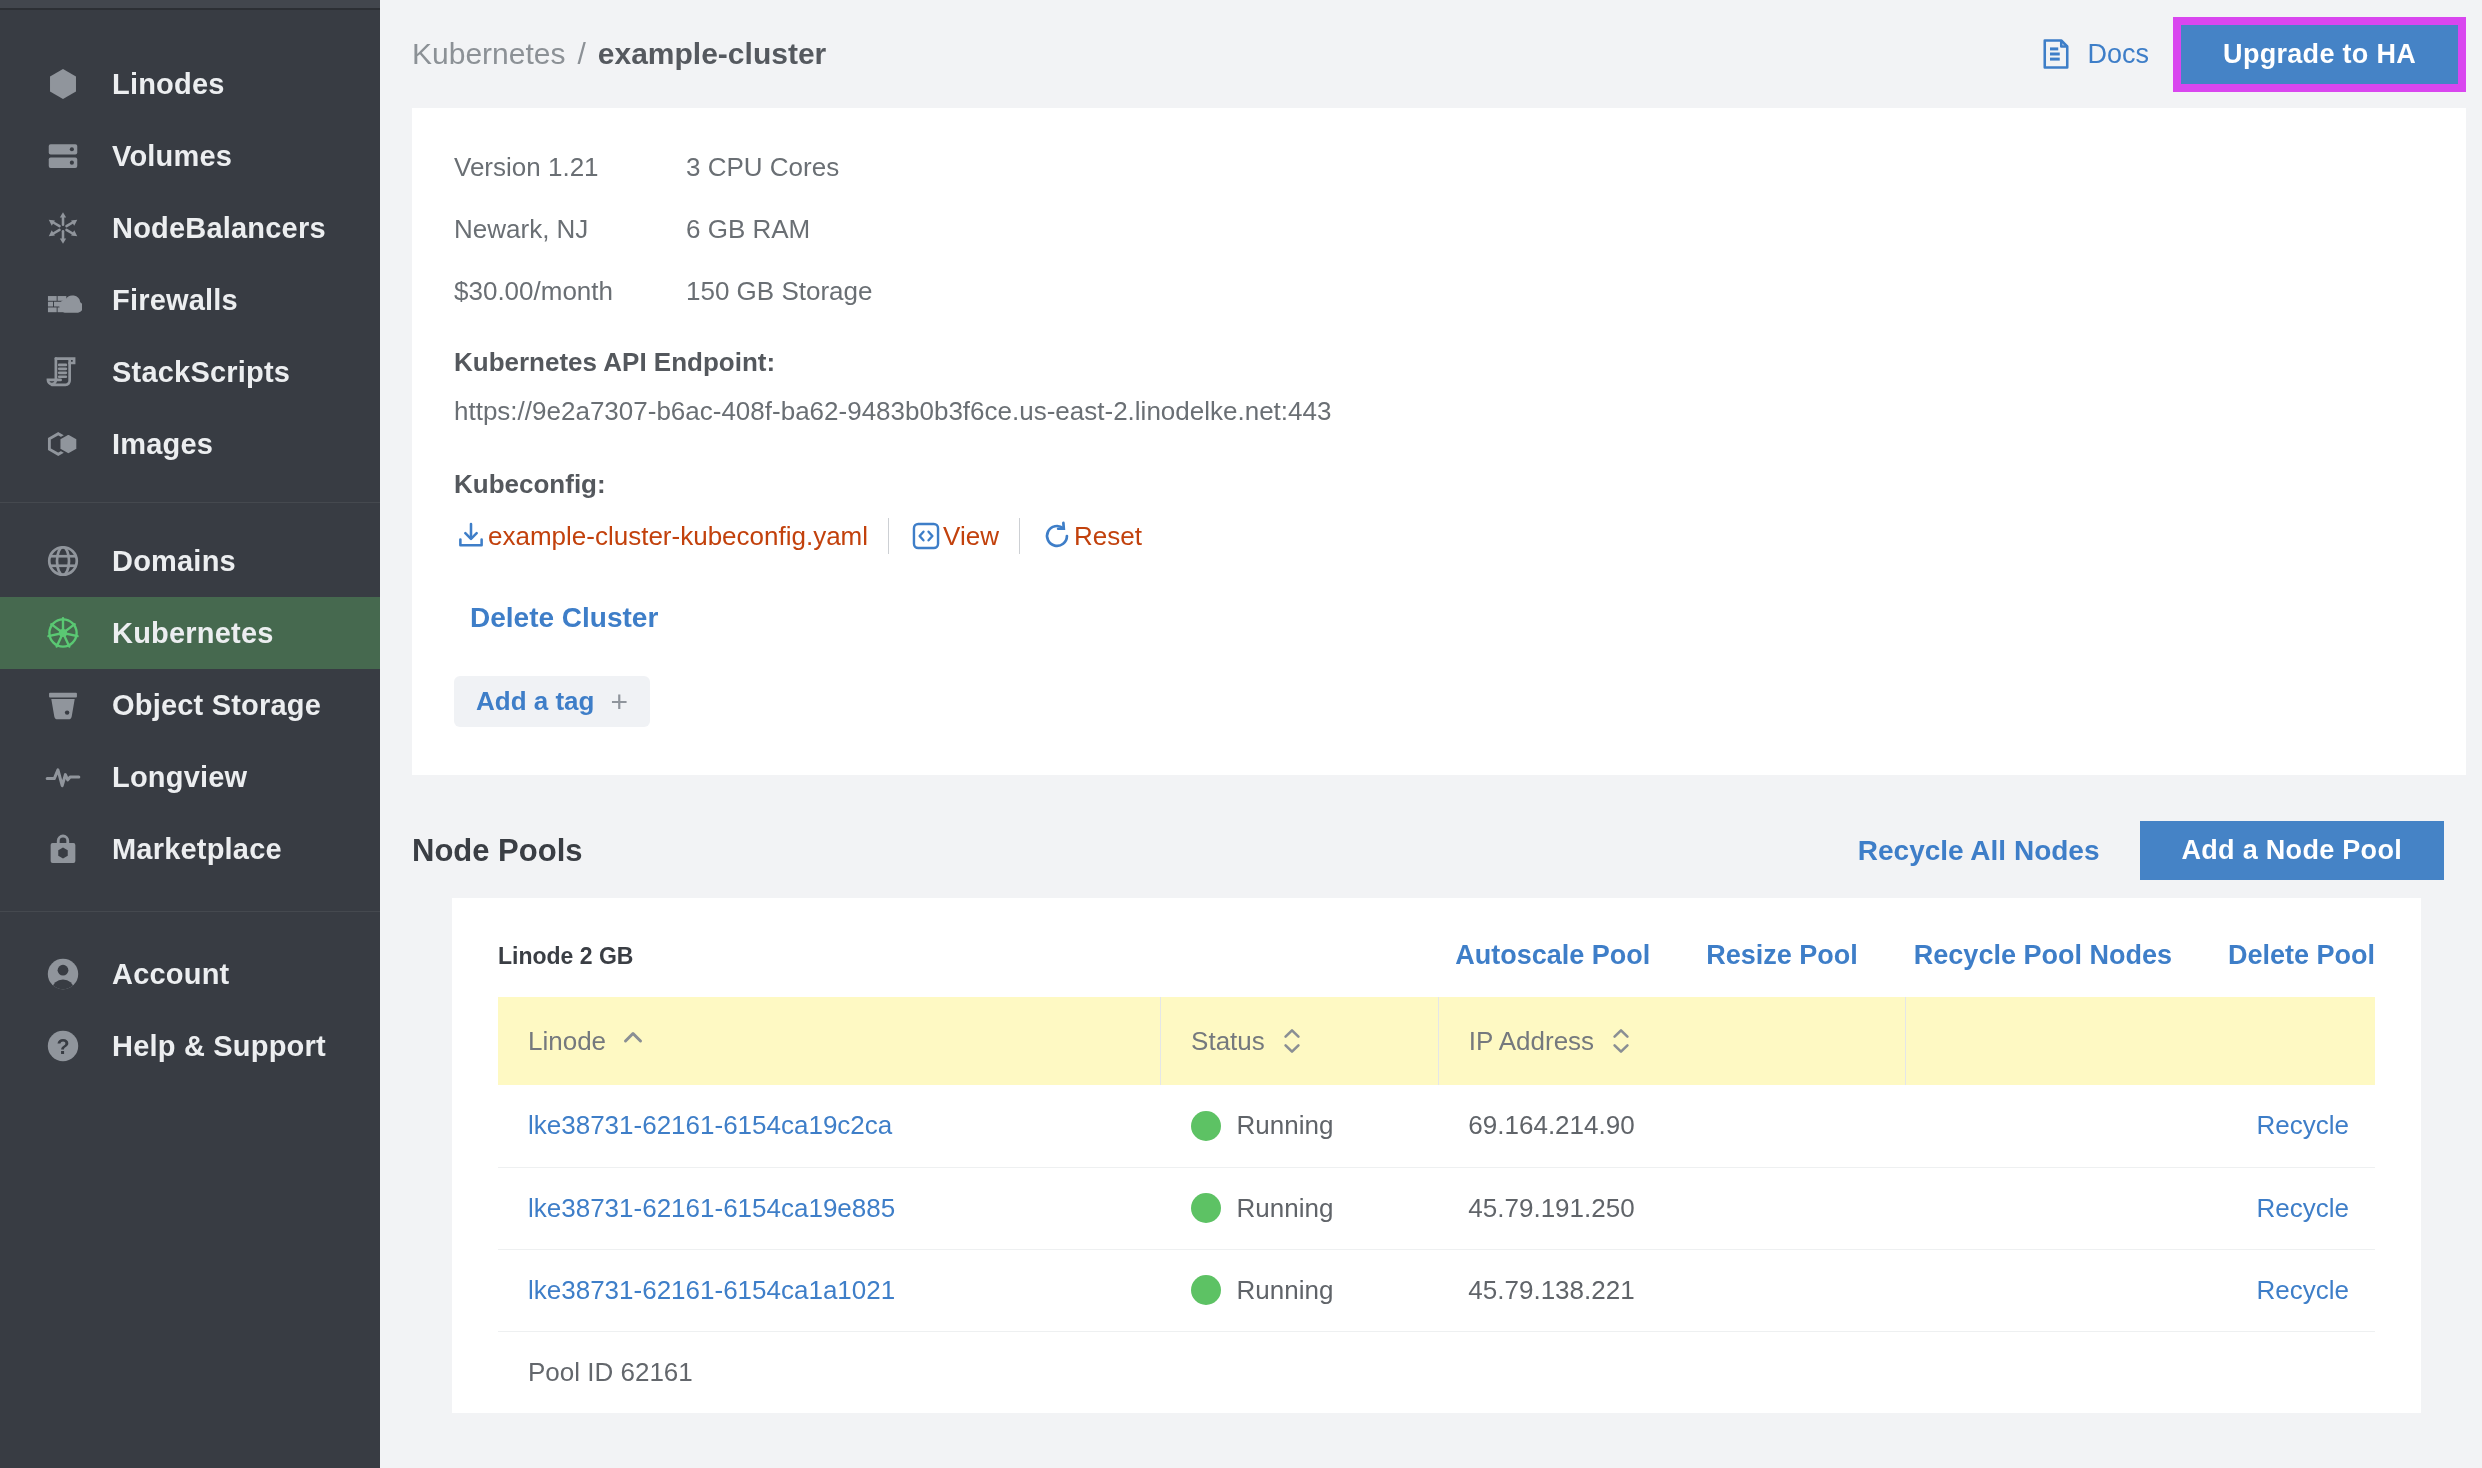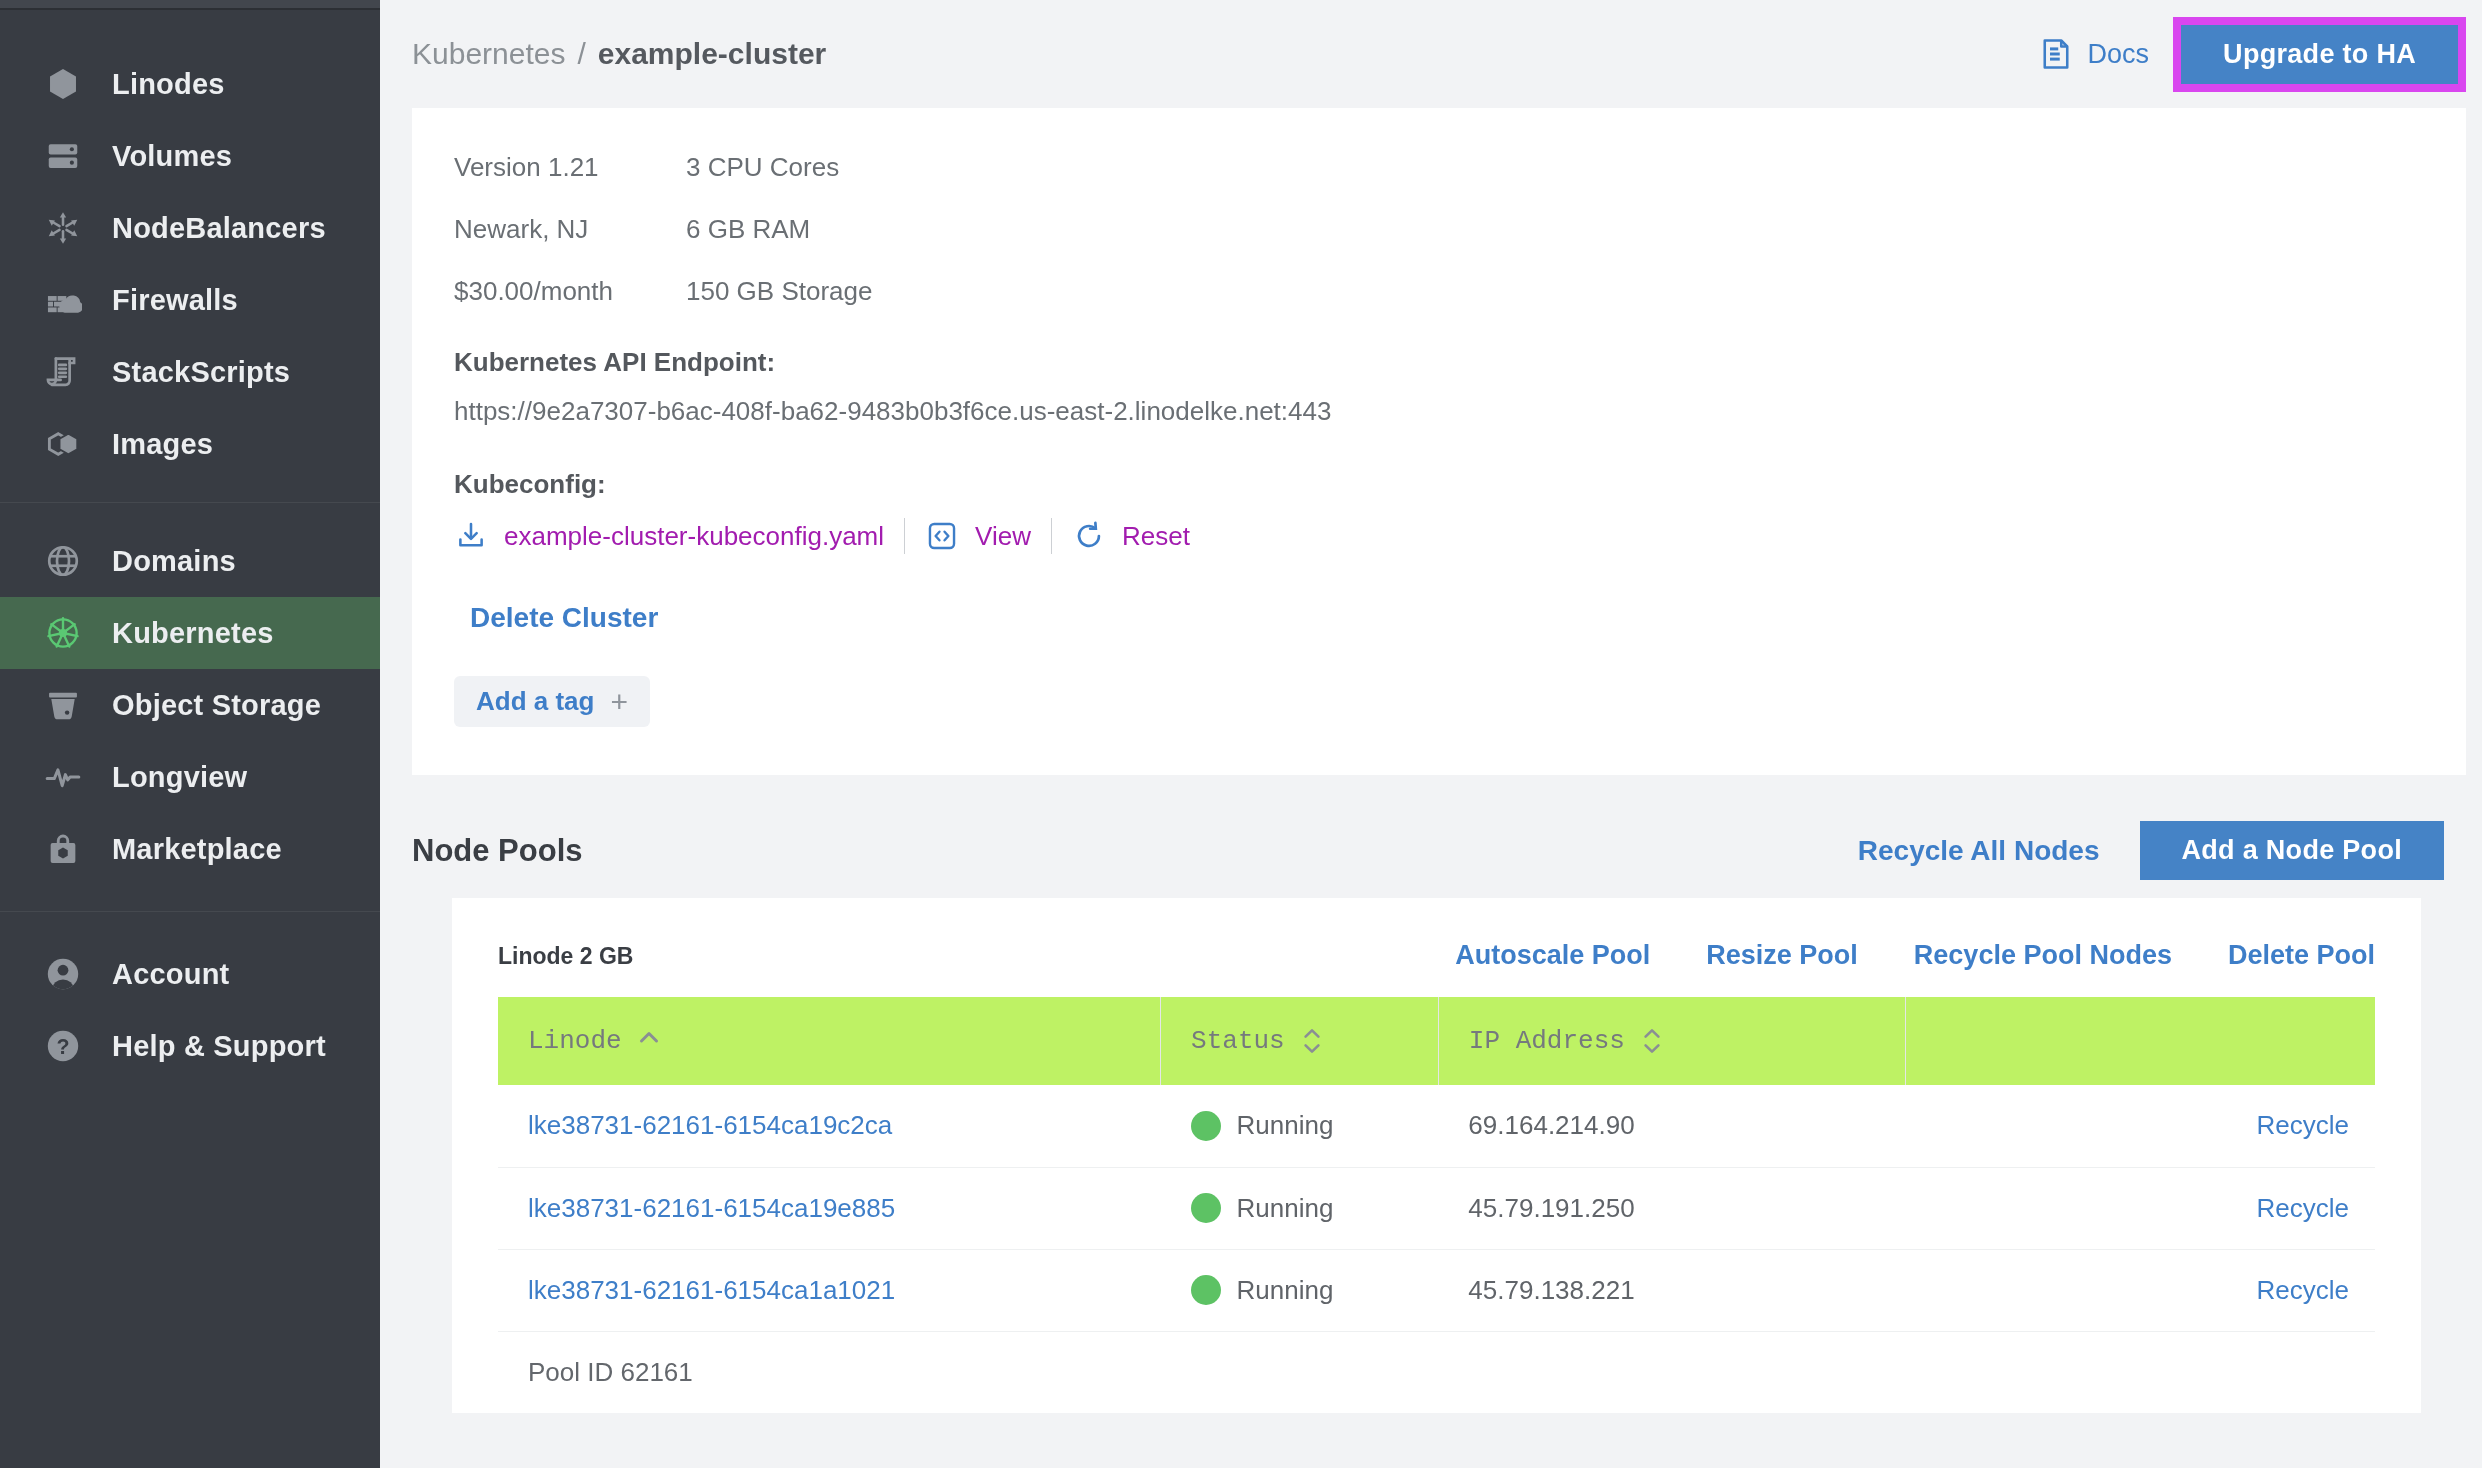--- a/index.html
+++ b/index.html
@@ -41,40 +41,40 @@
   }
 
   .card { background:#ffffff; }
   .summary-card { padding:44px 46px 48px 42px; }
   .spec-grid { display:grid; grid-template-columns:232px auto; row-gap:31px; font-size:26px; color:#6a6f74; }
   .block-label { font-size:26px; font-weight:700; color:#54585d; }
   .mt-endpoint { margin-top:40px; }
   .endpoint-url { margin-top:18px; font-size:26px; color:#6a6f74; }
   .mt-kubeconfig { margin-top:42px; }
   .kubeconfig-row { margin-top:18px; display:flex; align-items:center; font-size:26px; }
-  .kc-link { color:#a21caf; cursor:pointer; display:flex; align-items:center; gap:16px; }
+  .kc-link { color:#c2410c; cursor:pointer; display:flex; align-items:center; gap:0; }
   .kc-link svg { width:34px; height:34px; }
   .kc-div { width:1px; height:36px; background:#cdd0d4; margin:0 20px; }
   .delete-cluster { margin-top:48px; margin-left:16px; font-size:28px; font-weight:700; color:#3e7ec8; cursor:pointer; }
   .add-tag { margin-top:42px; display:inline-flex; align-items:center; background:#f0f2f5; border-radius:6px; padding:10px 22px; cursor:pointer; width:max-content; }
   .add-tag .tag-label { color:#3e7ec8; font-size:26px; font-weight:700; }
   .add-tag .tag-plus { color:#8f959c; font-size:30px; margin-left:16px; line-height:1; }
 
   .pools-band { margin-top:46px; display:flex; align-items:center; margin-right:22px; }
   .pools-title { font-size:31px; font-weight:700; color:#3a3e44; }
   .recycle-all { margin-left:auto; margin-right:40px; color:#3e7ec8; font-size:28px; font-weight:700; cursor:pointer; }
 
   .table-card { margin:18px 45px 0 40px; padding:42px 46px 0 46px; }
   .pool-head { display:flex; align-items:baseline; }
   .pool-name { font-size:23px; font-weight:700; color:#3a3e44; }
   .pool-actions { margin-left:auto; display:flex; }
   .pool-action { margin-left:56px; color:#3e7ec8; font-size:27px; font-weight:700; cursor:pointer; }
 
   table.nodes { width:100%; border-collapse:collapse; margin-top:26px; font-size:26px; }
-  table.nodes thead tr { background:#bef264; height:88px;font-family:Liberation Mono, monospace; }
+  table.nodes thead tr { background:#fef9c3; height:88px; }
   table.nodes th { text-align:left; font-weight:400; color:#75797e; padding-left:30px; }
   table.nodes th + th { border-left:1px solid #e4e6e8; }
   th .th-inner { display:flex; align-items:center; gap:14px; cursor:pointer; }
   th svg { width:26px; height:30px; color:#8a8f94; }
   table.nodes tbody tr { height:82px; border-top:1px solid #eef0f1; }
   table.nodes tbody tr:first-child { border-top:none; }
   td { padding-left:30px; }
   td.c-linode { color:#3e7ec8; cursor:pointer; }
   .status-cell { display:flex; align-items:center; gap:16px; color:#606469; }
   .status-dot { width:30px; height:30px; border-radius:50%; background:#5dc264; }

